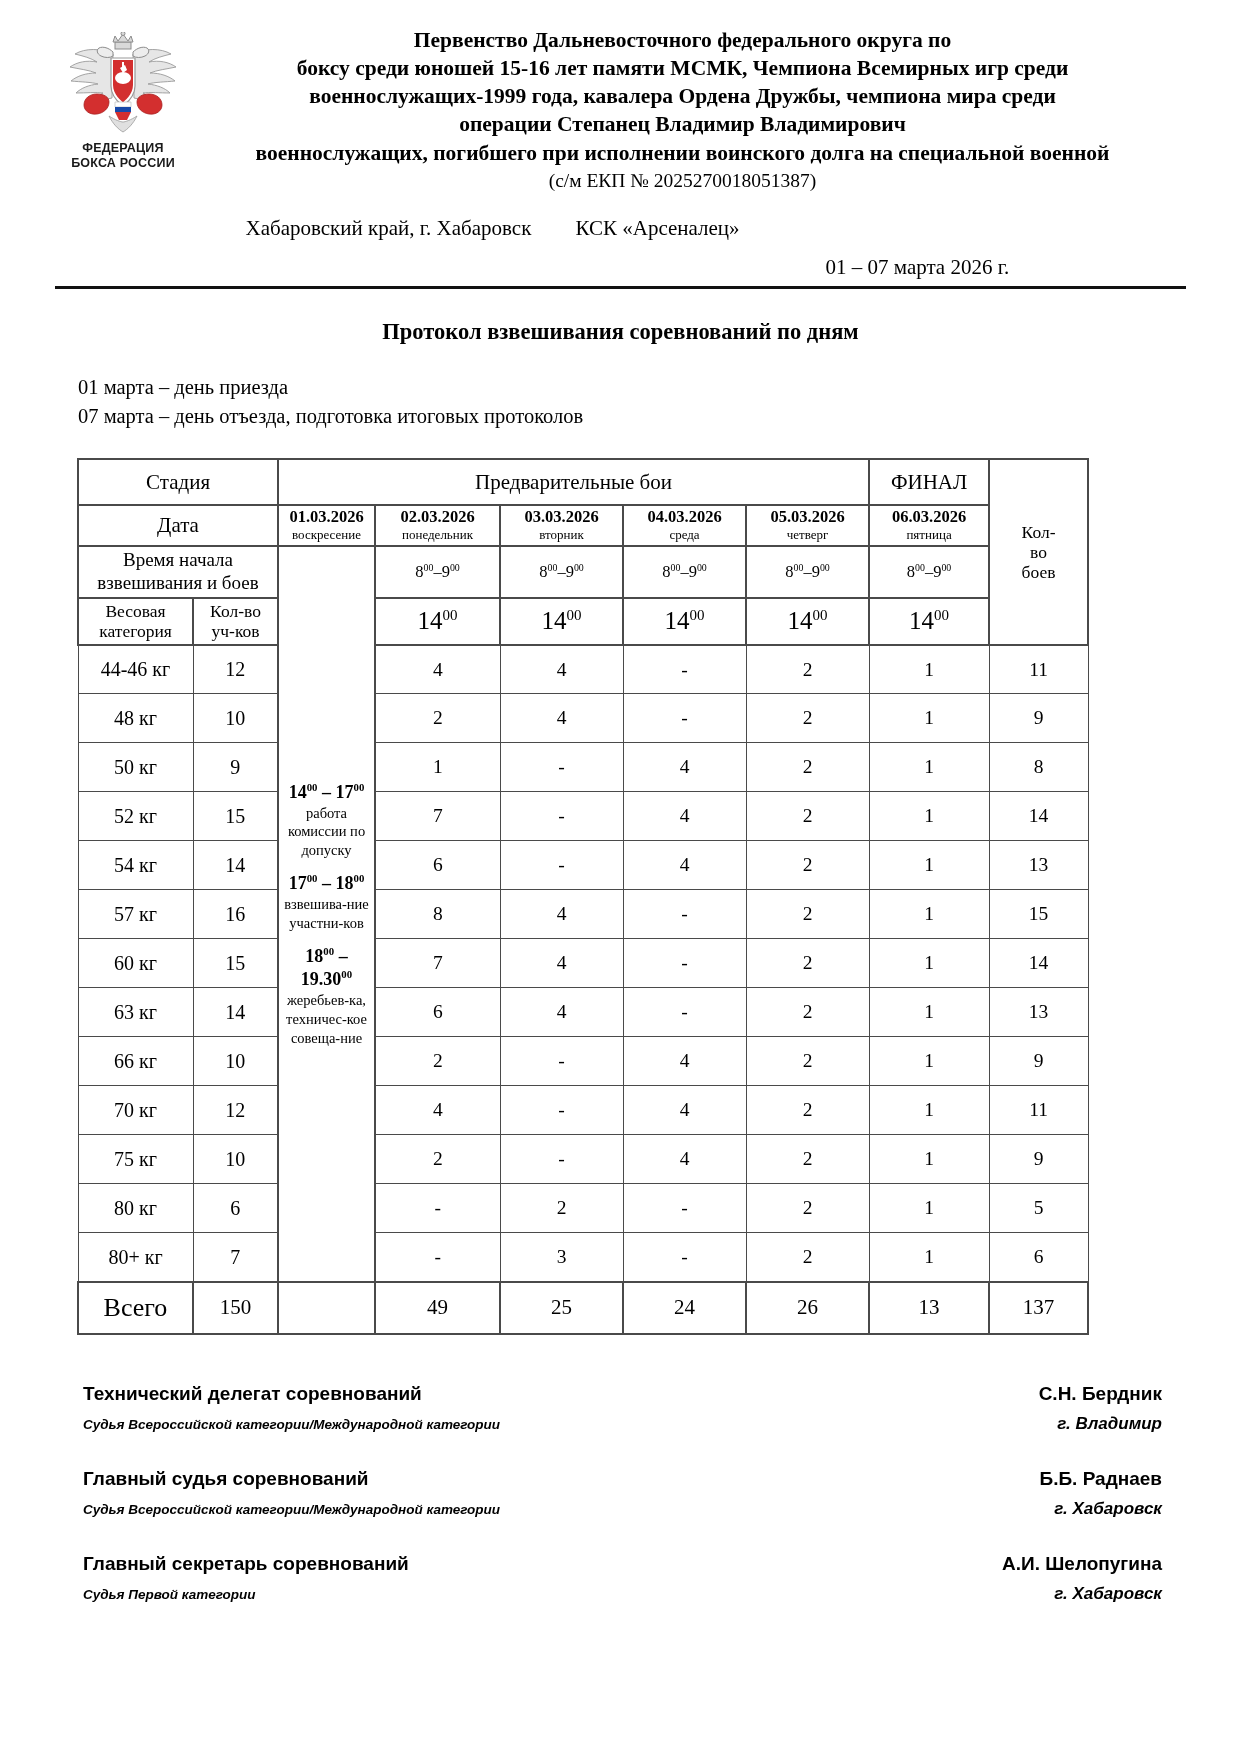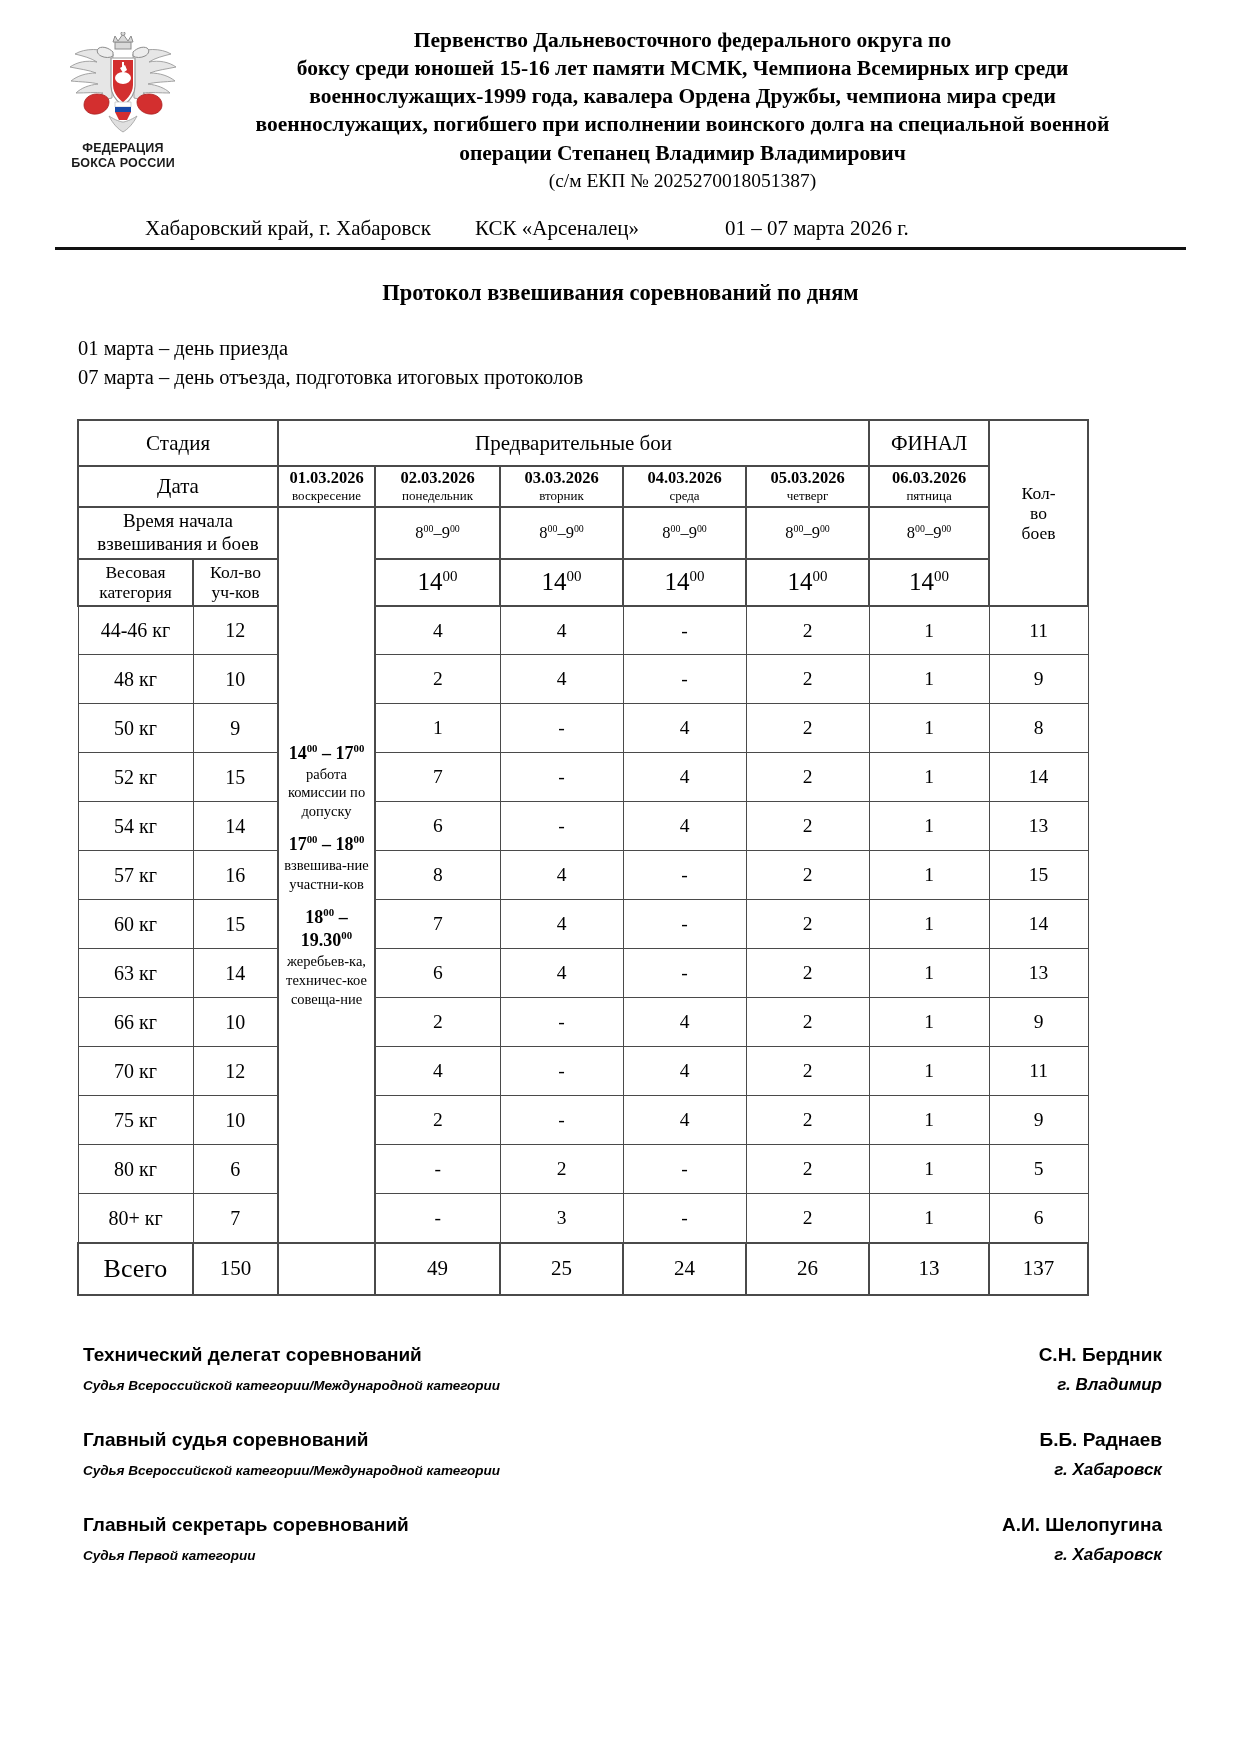--- a/index.html
+++ b/index.html
@@ -55,24 +55,25 @@
     line-height: 1.32;
     margin-top: 1px;
   }
 
   
   .venue-row {
     margin-top: 22px;
     display: flex;
     font-size: 21px;
     padding-left: 90px;
+    justify-content: center;
   }
   .venue-place { width: 330px; }
   .venue-hall { width: 250px; }
-  .venue-dates { width: 260px; }
+  .venue-dates { width: 260px; margin-top: 39px; }
 
   .hr-double {
     margin-top: 6px;
     border-top: 2.2px solid #111;
     border-bottom: 1.4px solid #111;
     height: 3px;
   }
 
   
   .subtitle {
@@ -217,22 +218,22 @@
       <div class="logo-caption">
         <div>ФЕДЕРАЦИЯ</div>
         <div>БОКСА РОССИИ</div>
       </div>
     </div>
 
     <div class="title-box">
       <div class="title-line">Первенство Дальневосточного федерального округа по</div>
       <div class="title-line">боксу среди юношей 15-16 лет памяти МСМК, Чемпиона Всемирных игр среди</div>
       <div class="title-line">военнослужащих-1999 года, кавалера Ордена Дружбы, чемпиона мира среди</div>
+      <div class="title-line">операции Степанец Владимир Владимирович</div>
       <div class="title-line">военнослужащих, погибшего при исполнении воинского долга на специальной военной</div>
-      <div class="title-line">операции Степанец Владимир Владимирович</div>
       <div class="ekp-line">(с/м ЕКП № 2025270018051387)</div>
     </div>
   </div>
 
   <div class="venue-row">
     <div class="venue-place">Хабаровский край, г. Хабаровск</div>
     <div class="venue-hall">КСК «Арсеналец»</div>
     <div class="venue-dates">01 – 07 марта 2026 г.</div>
   </div>
   <div class="hr-double"></div>

